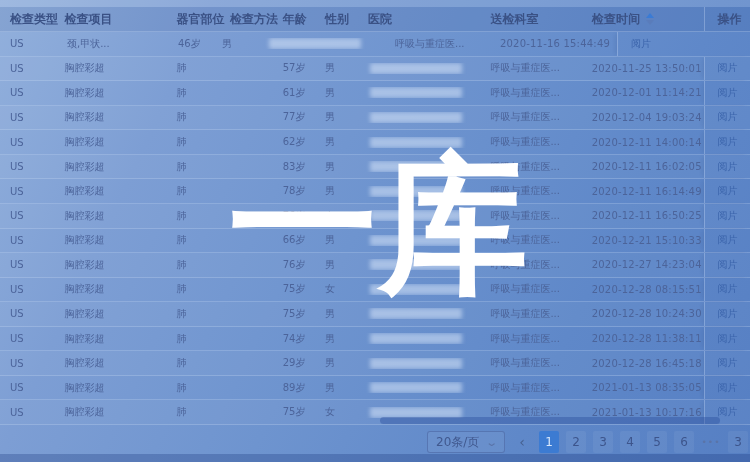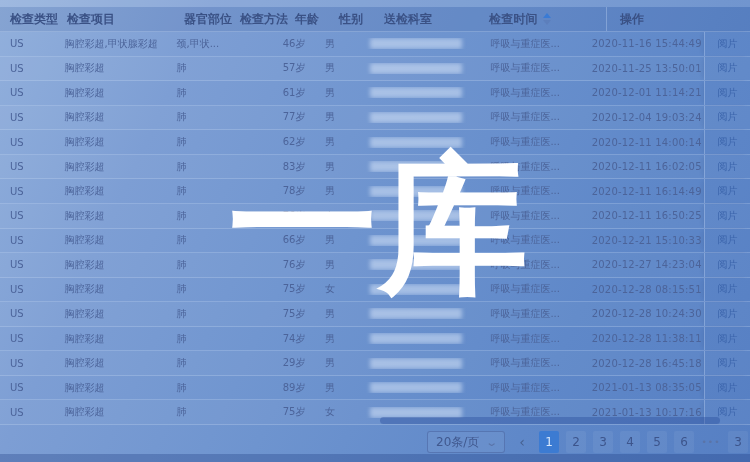--- a/index.html
+++ b/index.html
@@ -104,33 +104,33 @@
 <div class="screen">
   <div class="top-strip"></div>
 
   <div class="thead" id="thead">
       <div class="cell c0"><span>检查类型</span></div>
       <div class="cell c1"><span>检查项目</span></div>
       <div class="cell c2"><span>器官部位</span></div>
       <div class="cell c3"><span>检查方法</span></div>
       <div class="cell c4"><span>年龄</span></div>
       <div class="cell c5"><span>性别</span></div>
+      <div class="cell c6"><span>医院</span></div>
       <div class="cell c7"><span>送检科室</span></div>
       <div class="cell c8"><span>检查时间</span><span class="sorter">
           <span class="up"></span>
           <span class="dn"></span>
         </span></div>
       <div class="cell c9">
         <span>操作</span>
       </div>
     </div>
   <div class="tbody" id="tbody">
       <div class="row">
         <div class="cell c0">US</div>
-        <div class="cell c1">胸腔彩超,甲状腺彩超</div>
         <div class="cell c2">颈,甲状...</div>
         <div class="cell c3"></div>
         <div class="cell c4">46岁</div>
         <div class="cell c5">男</div>
         <div class="cell c6">
           <div class="redacted"></div>
         </div>
         <div class="cell c7">呼吸与重症医...</div>
         <div class="cell c8">2020-11-16 15:44:49</div>
         <div class="cell c9">

